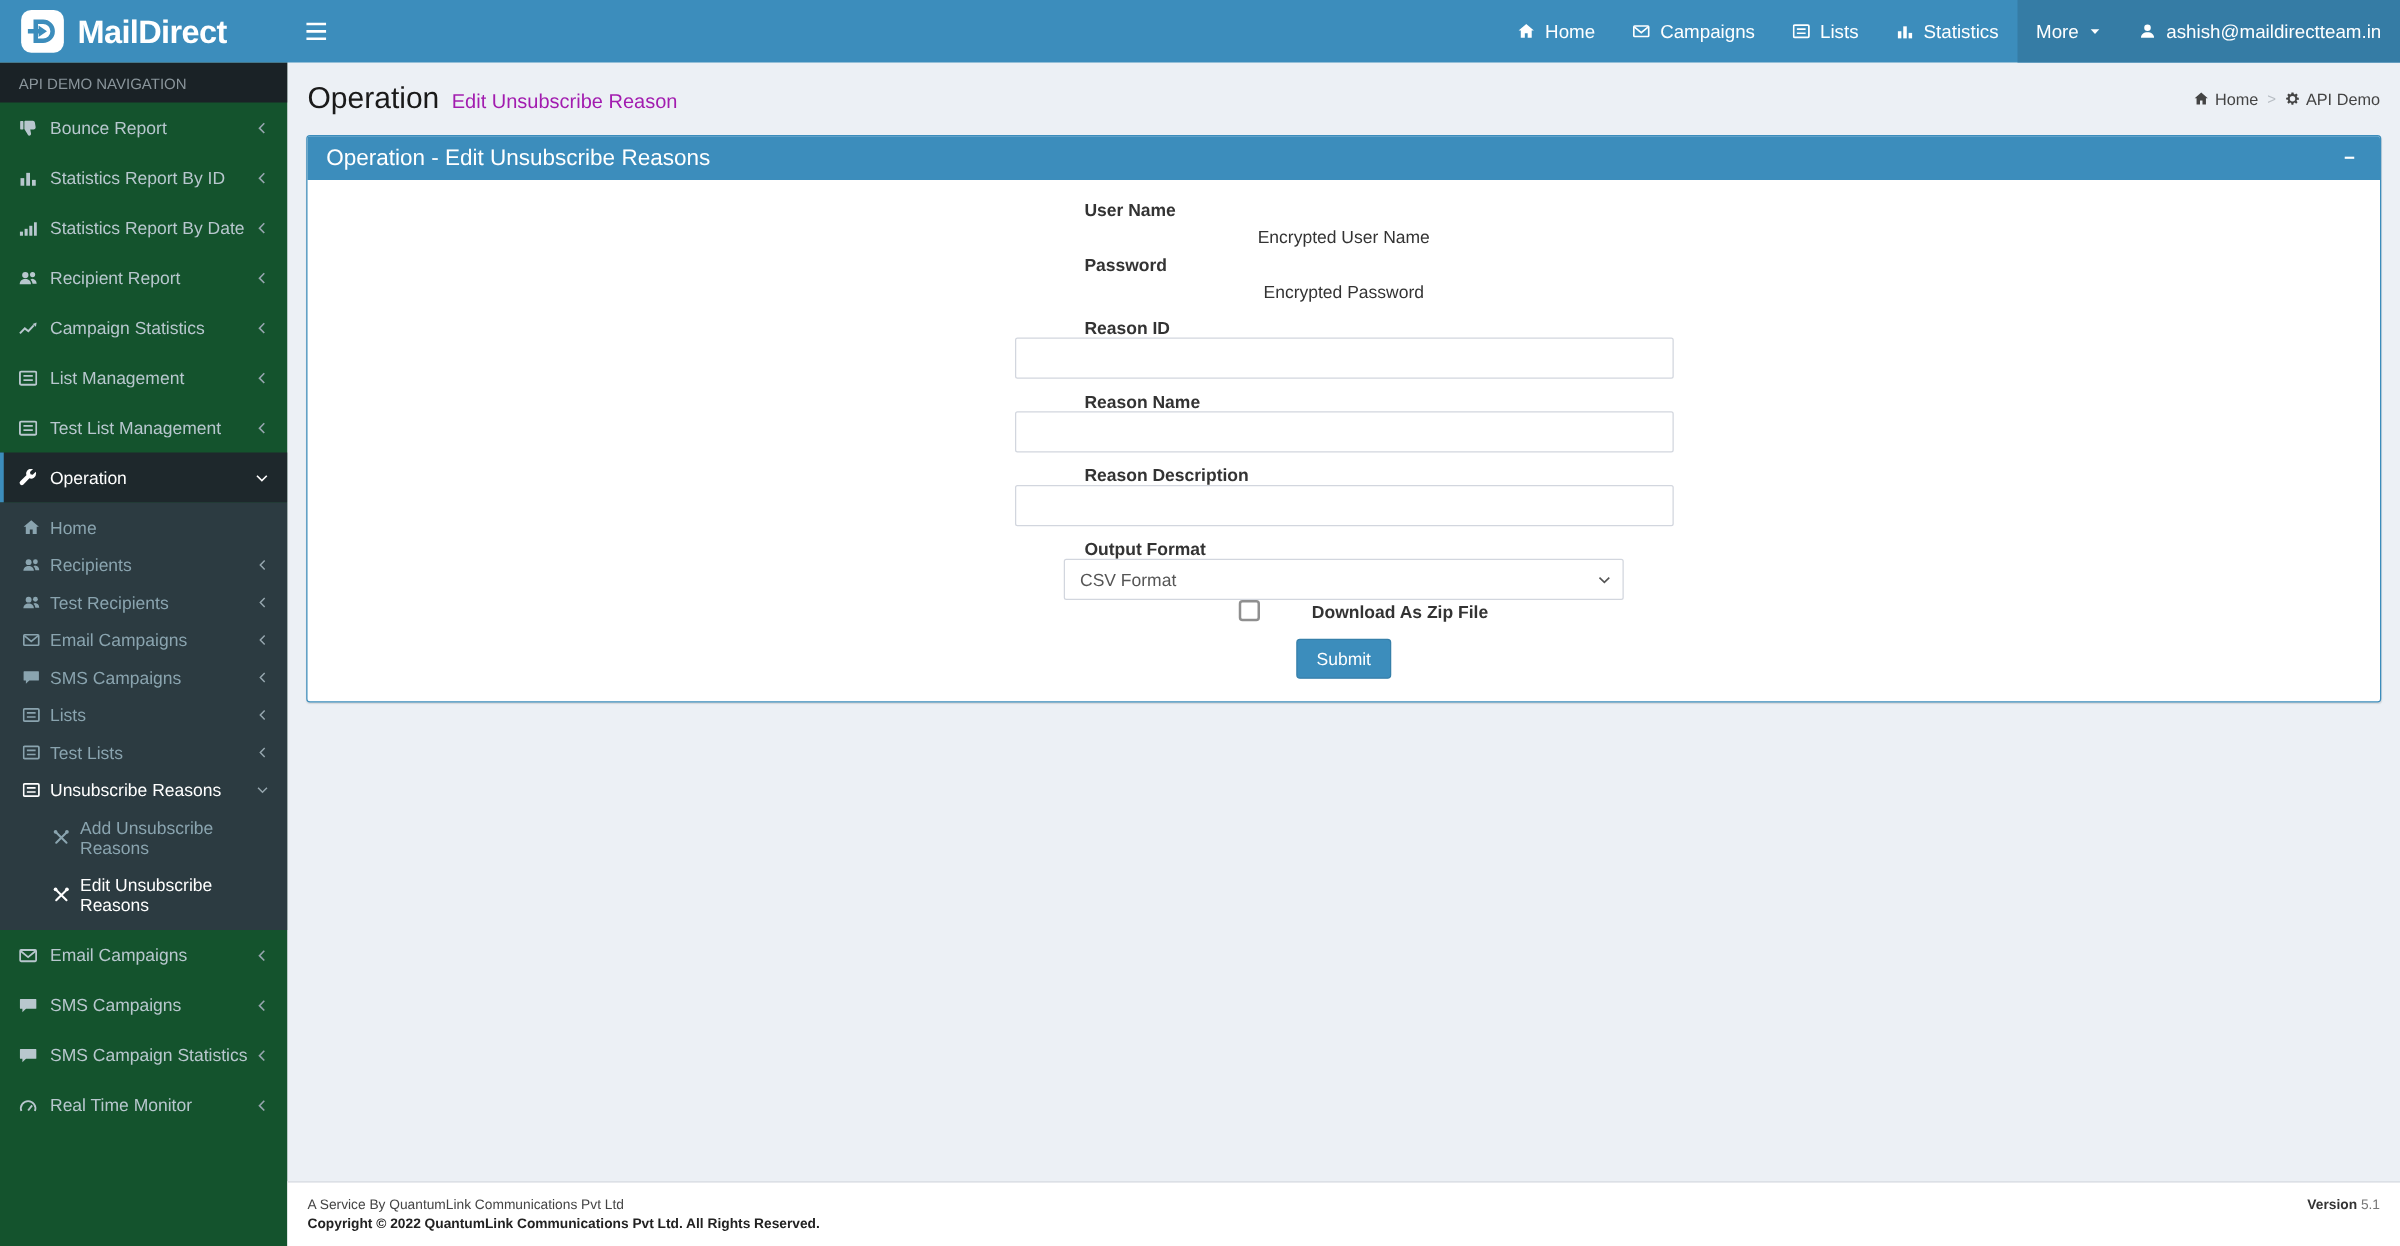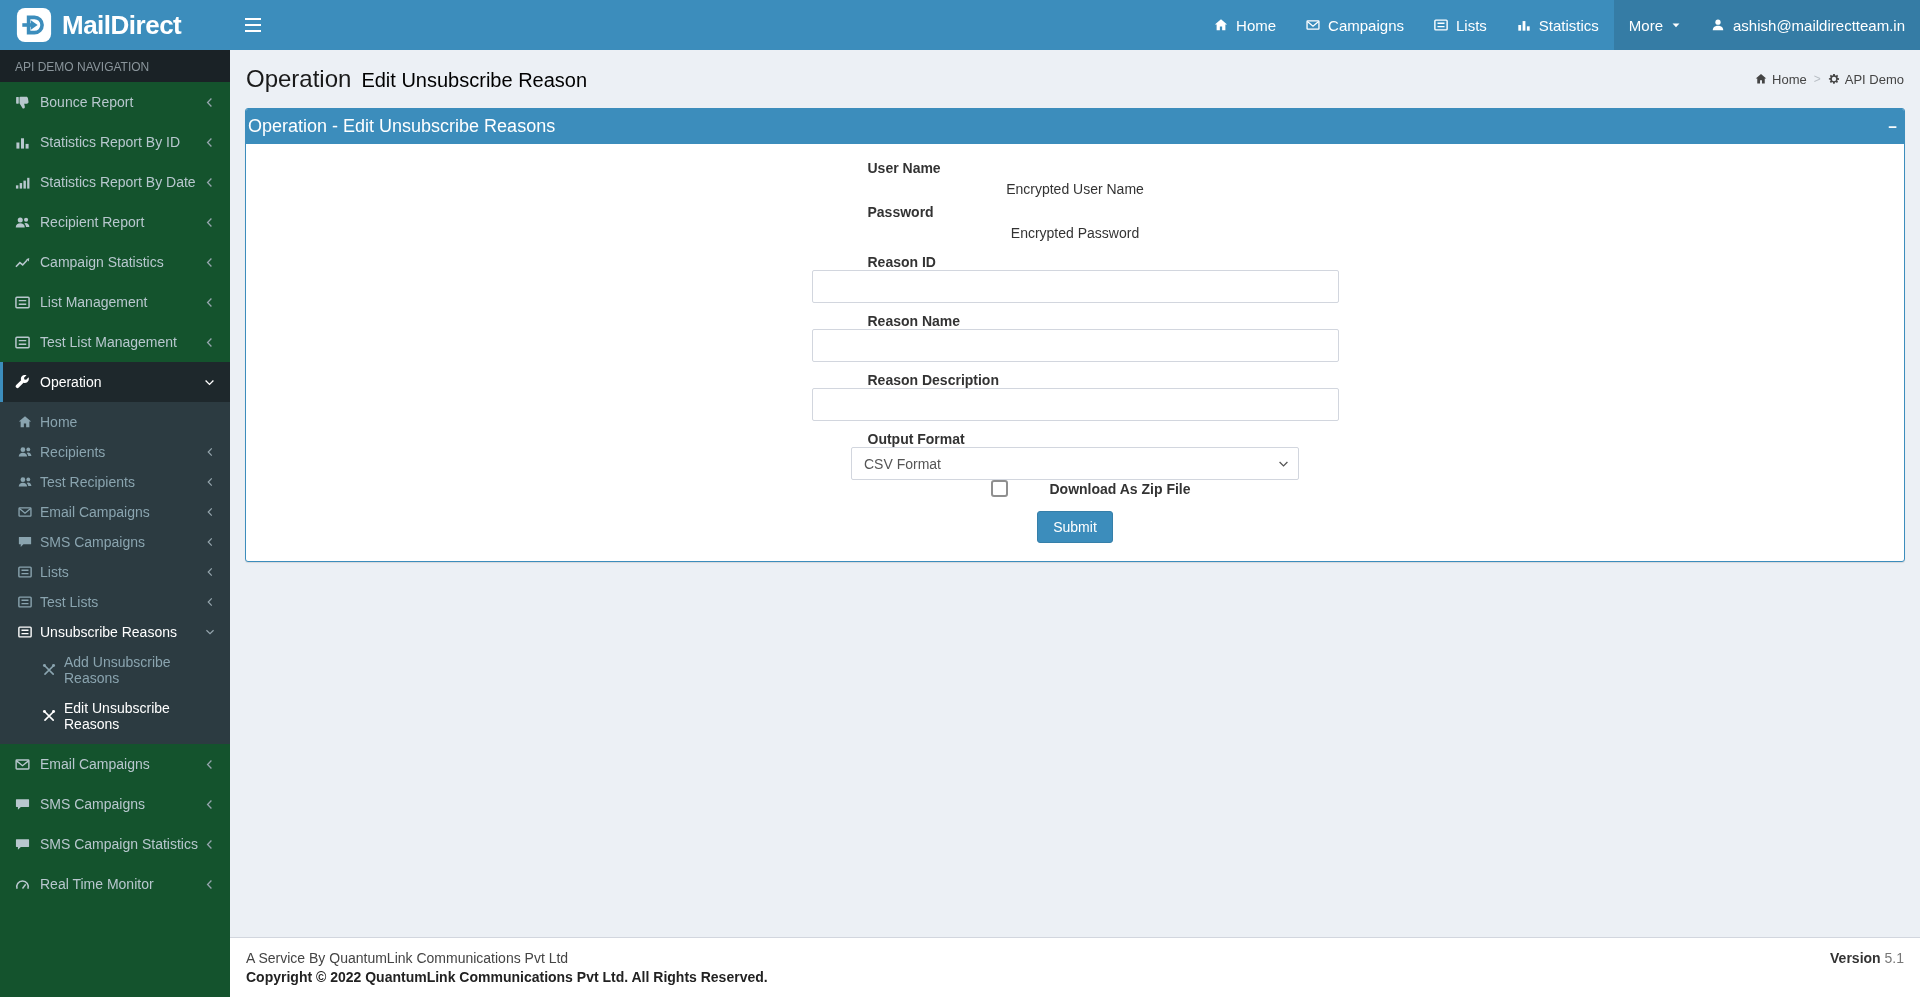--- a/index.html
+++ b/index.html
@@ -35,29 +35,29 @@
   .submenu-item .ic { width:14px; height:14px; margin-right:8px; }
   .submenu-item .chev { width:10px; height:10px; }
   .submenu-item.open { color:#fff; }
   .submenu-item.nested { padding-left:42px; }
   .submenu-item.active { color:#fff; }
 
   
   .content { position:absolute; top:50px; left:230px; width:1690px; height:947px; background:#ecf0f5; display:flex; flex-direction:column; }
   .content-header { height:58px; padding:0 16px; display:flex; align-items:center; justify-content:space-between; }
   .page-title { font-size:24px; font-weight:normal; color:#1a1a1a; display:flex; align-items:baseline; gap:10px; }
-  .page-title small { font-size:20px; color:#000000; }
+  .page-title small { font-size:16px; color:#a21caf; }
   .breadcrumb { display:flex; align-items:center; gap:7px; font-size:13px; color:#444; }
   .breadcrumb .ic { width:12px; height:12px; }
   .crumb { display:flex; align-items:center; gap:5px; cursor:pointer; }
   .crumb-sep { color:#b8bec4; font-size:12px; }
 
   
   .box { margin:0 15px; background:#fff; border:1px solid #3c8dbc; border-radius:3px; box-shadow:0 1px 1px rgba(0,0,0,.1); flex:none; }
-  .box-header { background:#3c8dbc; color:#fff; height:35px; padding:0 2px; display:flex; align-items:center; border-radius:2px 2px 0 0; }
+  .box-header { background:#3c8dbc; color:#fff; height:35px; padding:0 15px; display:flex; align-items:center; border-radius:2px 2px 0 0; }
   .box-title { font-size:18px; }
   .box-tools { margin-left:auto; font-size:15px; font-weight:bold; cursor:pointer; line-height:1; padding:3px 5px; }
   .box-body { padding:12px 12px 16px; }
   .frow { display:flex; align-items:center;flex-direction:column; }
   .frow .lbl { width:415px; flex:none; font-weight:bold; font-size:14px; color:#333; }
   .static { margin:2px 0; line-height:21px; }
   .sval { font-size:14px; color:#333; }
   .irow { margin-top:10px; }
   .fc-input { width:527px; height:33px; border:1px solid #d2d6de; border-radius:2px; padding:0 12px; font-size:14px; color:#555; background:#fff; }
   .select-wrap { position:relative; width:448px; flex:none; }
@@ -65,21 +65,21 @@
   .select-chev { position:absolute; right:10px; top:50%; transform:translateY(-50%); width:11px; height:11px; color:#555; pointer-events:none; }
   .cbwrap { display:flex; align-items:center; gap:9px; margin-left:32px; cursor:pointer; }
   .cbwrap input { appearance:none; -webkit-appearance:none; width:17px; height:17px; border:2px solid #8f8f8f; border-radius:3px; background:#fff; cursor:pointer; }
   .cbwrap .cbl { font-size:14px; font-weight:bold; color:#333;margin-left:32px; }
   .submit-row { display:flex; justify-content:center; margin:14px 0 2px; }
   .btn-primary { background:#3c8dbc; border:1px solid #367fa9; color:#fff; font-size:14px; padding:7px 15px; border-radius:3px; cursor:pointer; font-family:inherit; }
 
   .spacer { flex:1 1 auto; }
 
   
-  .footer { background:#fff; border-top:1px solid #d2d6de; padding:12px 16px; display:flex; justify-content:space-between; font-size:14px; color:#444; }
+  .footer { background:#fff; border-top:1px solid #d2d6de; padding:12px 16px; display:flex; justify-content:space-between; font-size:11px; color:#444; }
   .footer .copy { font-weight:bold; color:#222; margin-top:3px; }
   .version b { color:#333; }
   .version span { color:#777; }
 </style>
 </head>
 <body>
 
 <svg width="0" height="0" style="position:absolute" aria-hidden="true">
   <defs>
     <symbol id="i-bars" viewBox="0 0 16 14">

